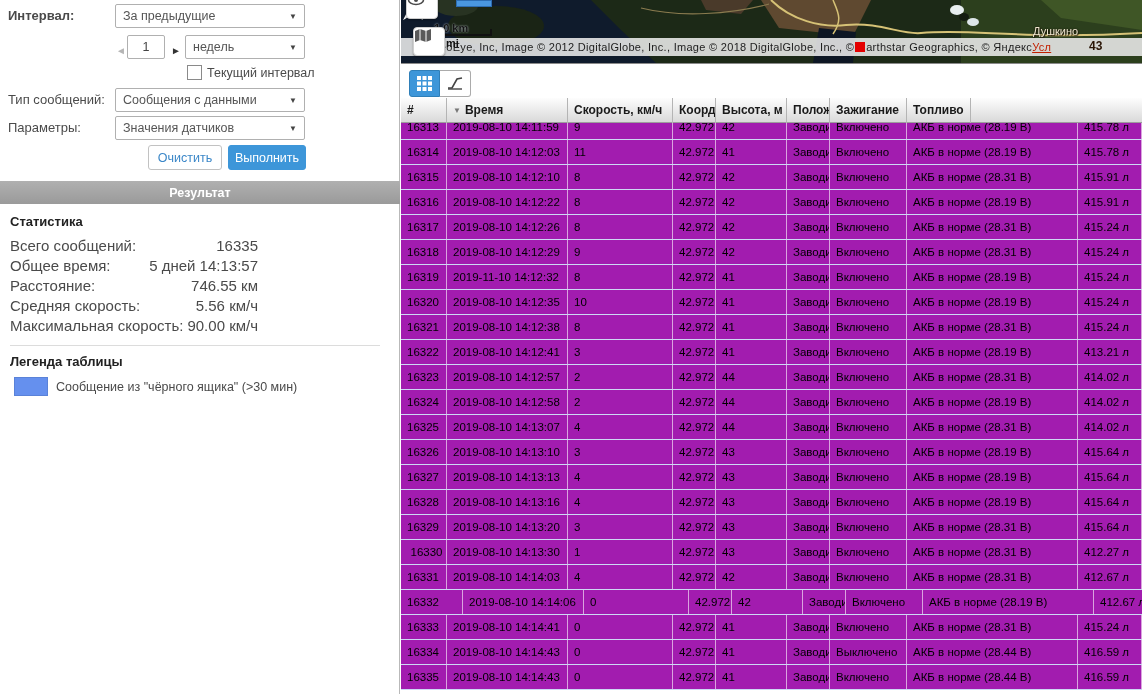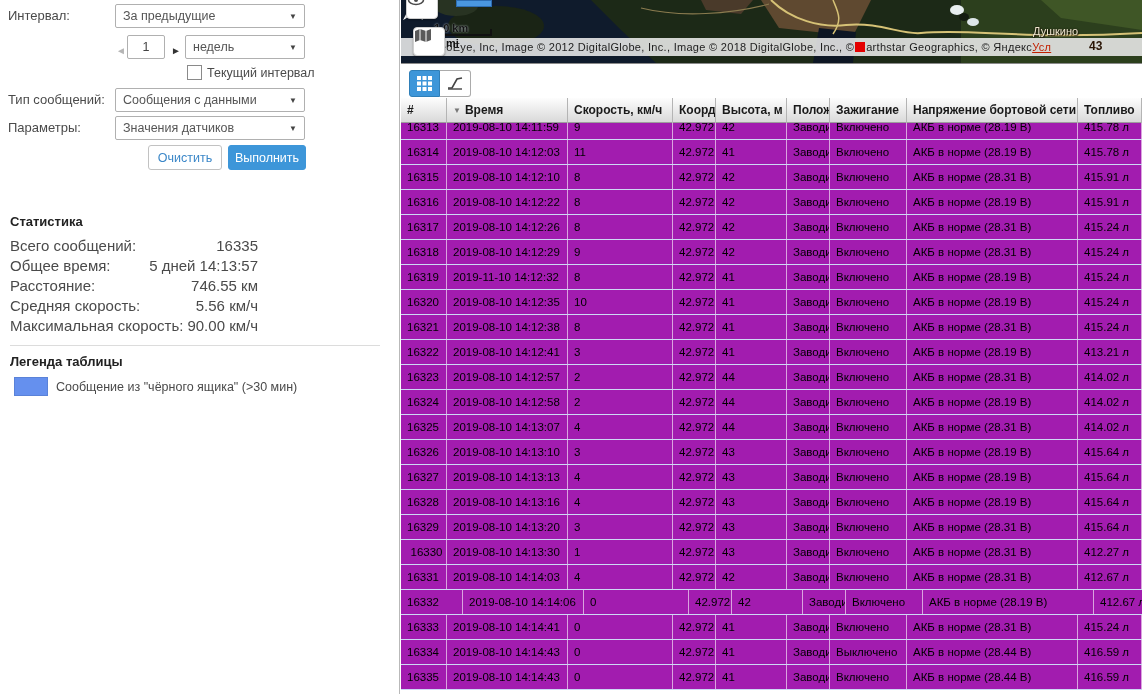--- a/index.html
+++ b/index.html
@@ -62,21 +62,21 @@
   .tr.clipped{margin-top:-8px;}
   .td{height:24px;line-height:24px;font-size:11.5px;color:#000;padding-left:6px;box-sizing:border-box;border-right:1px solid rgba(255,255,255,.6);overflow:hidden;white-space:nowrap;flex-shrink:0;}
 </style>
 </head>
 <body>
 
 <div class="app">
 
   <div class="left-panel">
 
-    <div class="fld-label" style="top:8px;">Интервал:</div>
+    <div class="fld-label" style="top:8px;font-weight:bold;">Интервал:</div>
     <div class="dropdown" style="left:115px;top:4px;width:190px;">
       <span>За предыдущие</span>
       <span class="dd-caret">▼</span>
     </div>
 
     <div class="stepper-arrow" style="left:116px;color:#b5b5b5;">◄</div>
     <input class="num-input" value="1" style="">
     <div class="stepper-arrow" style="left:171px;color:#333;">►</div>
     <div class="dropdown" style="left:185px;top:35px;width:120px;">
       <span>недель</span>
@@ -96,20 +96,21 @@
 
     <div class="fld-label" style="top:120px;">Параметры:</div>
     <div class="dropdown" style="left:115px;top:116px;width:190px;">
       <span>Значения датчиков</span>
       <span class="dd-caret">▼</span>
     </div>
 
     <div class="btn btn-clear">Очистить</div>
     <div class="btn btn-exec">Выполнить</div>
 
+    <div class="result-bar">Результат</div>
 
     <div class="stats-title">Статистика</div>
     <div class="stats-rows" id="stats-rows">
         <div class="stat-row">
           <span>Всего сообщений:</span>
           <span>16335</span>
         </div>
         <div class="stat-row">
           <span>Общее время:</span>
           <span>5 дней 14:13:57</span>
@@ -217,21 +218,20 @@
 
     <div class="table-area">
       <div class="thead" id="thead">
           <div class="th" style="width: 46px;"><span>#</span></div>
           <div class="th" style="width: 121px;"><span class="sort">▼</span><span>Время</span></div>
           <div class="th" style="width: 105px;"><span>Скорость, км/ч</span></div>
           <div class="th" style="width: 43px; text-align: center;"><span>Коорд</span></div>
           <div class="th" style="width: 71px;"><span>Высота, м</span></div>
           <div class="th" style="width: 43px;"><span>Полож</span></div>
           <div class="th" style="width: 77px;"><span>Зажигание</span></div>
-          <div class="th" style="width: 171px;"><span>Напряжение бортовой сети</span></div>
           <div class="th" style="width: 64px;"><span>Топливо</span></div>
         </div>
       <div class="tbody" id="tbody">
           <div class="tr clipped">
             <div class="td" style="width: 46px;">16313</div>
             <div class="td" style="width: 121px;">2019-08-10 14:11:59</div>
             <div class="td" style="width: 105px;">9</div>
             <div class="td" style="width: 43px;">42.972</div>
             <div class="td" style="width: 71px;">42</div>
             <div class="td" style="width: 43px;">Заводи</div>

